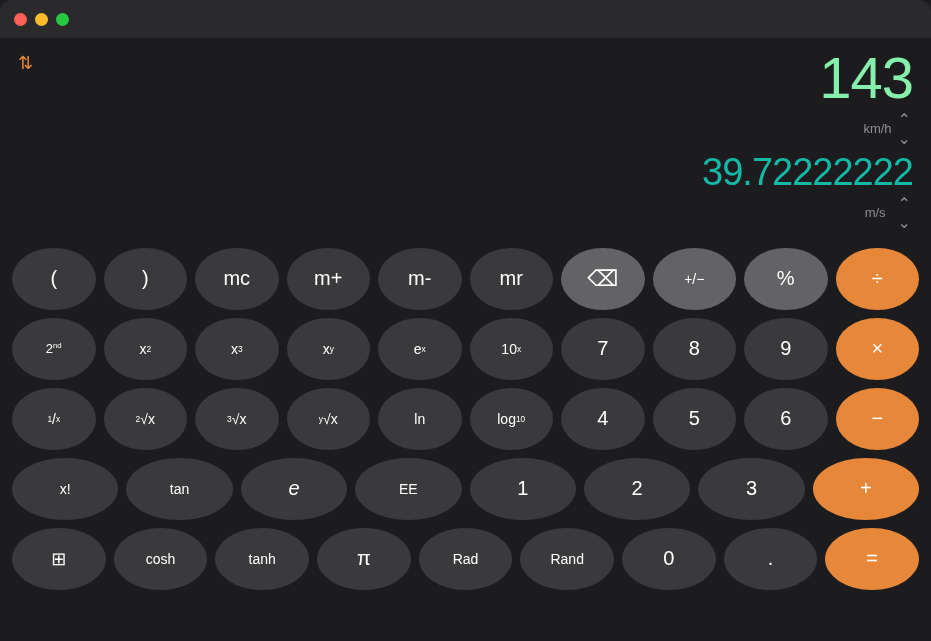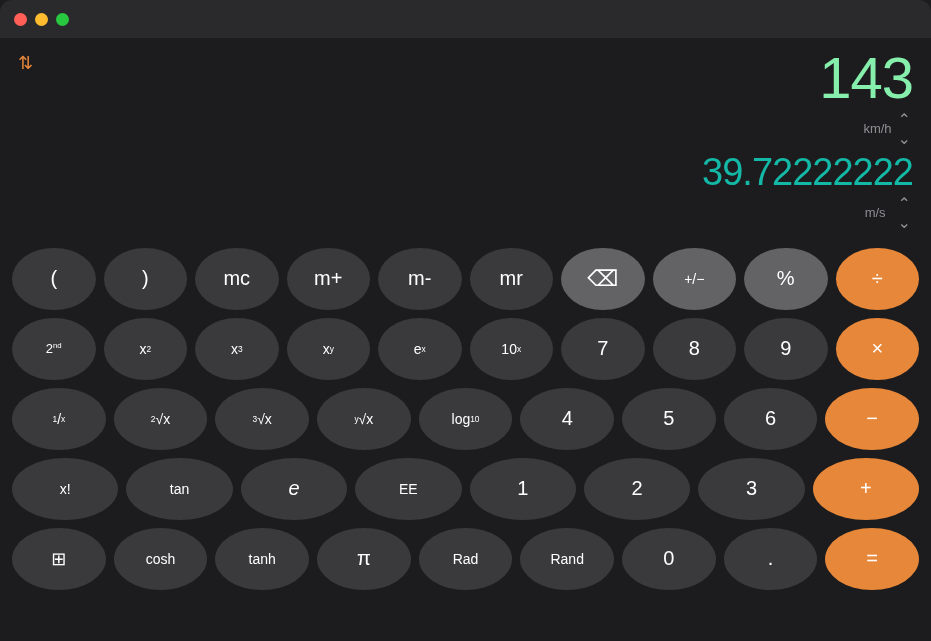--- a/index.html
+++ b/index.html
@@ -204,20 +204,21 @@
       <button class="btn">7</button>
       <button class="btn">8</button>
       <button class="btn">9</button>
       <button class="btn btn-orange">×</button>
     </div>
     <div class="btn-row">
       <button class="btn btn-small-text"><sup>1</sup>/<sub>x</sub></button>
       <button class="btn btn-small-text"><sup>2</sup>√x</button>
       <button class="btn btn-small-text"><sup>3</sup>√x</button>
       <button class="btn btn-small-text"><sup>y</sup>√x</button>
+      <button class="btn btn-small-text">ln</button>
       <button class="btn btn-small-text">log<sub>10</sub></button>
       <button class="btn">4</button>
       <button class="btn">5</button>
       <button class="btn">6</button>
       <button class="btn btn-orange">−</button>
     </div>
     <div class="btn-row">
       <button class="btn btn-small-text">x!</button>
       <button class="btn btn-small-text">tan</button>
       <button class="btn">

